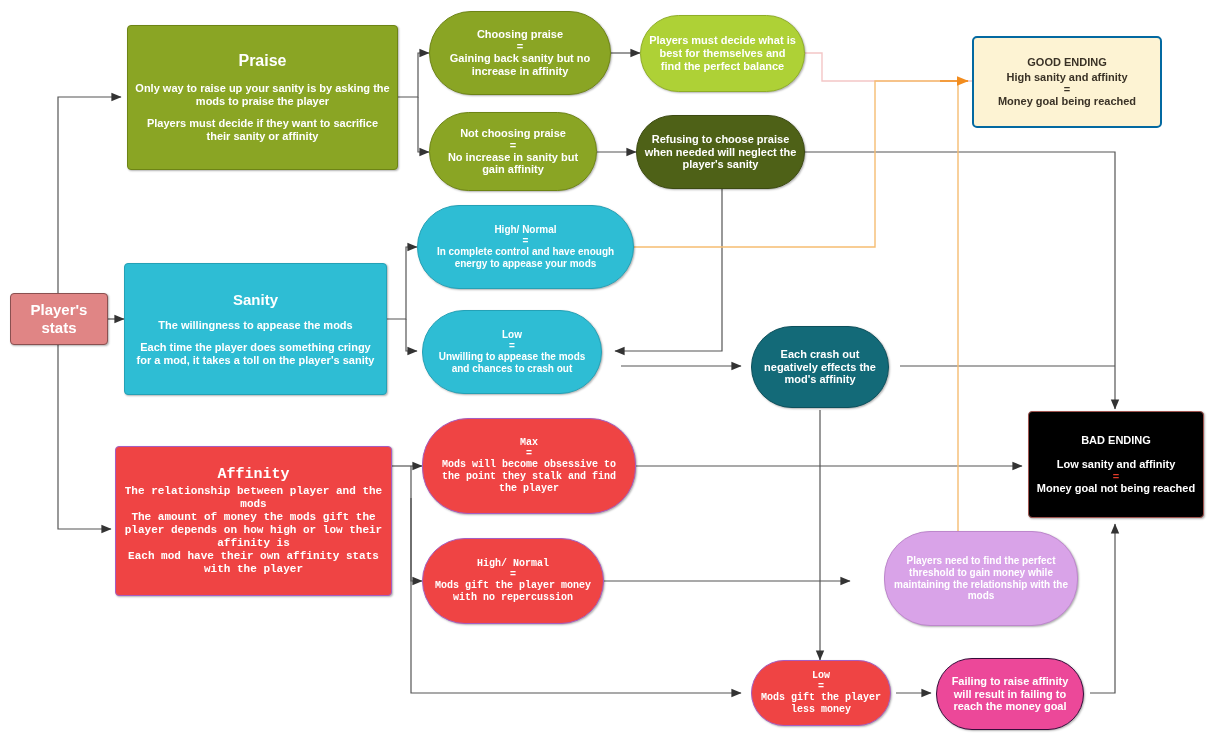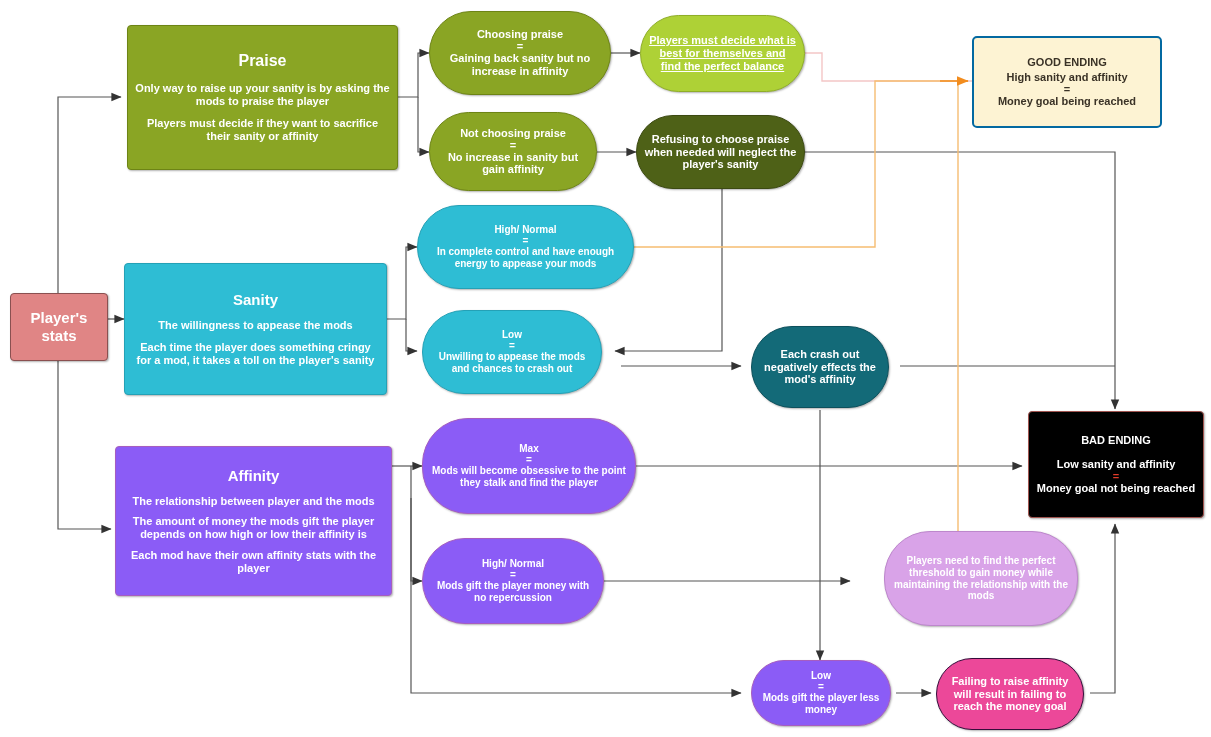--- a/index.html
+++ b/index.html
@@ -62,24 +62,24 @@
   .pill {
     border-radius: 46px;
     border: 1px solid #4d4d4d;
     box-shadow: 1px 1px 2px rgba(0,0,0,0.30);
   }
 
   
   .c-rose   { background: #e08585; border-color: #8a5050; }
   .c-olive  { background: #8aa524; border-color: #6d8415; }
   .c-dkoliv { background: #4e6117; border-color: #3c4a12; }
-  .c-ltgrn  { background: #aed136; border-color: #8fae27; text-decoration: underline; }
+  .c-ltgrn  { background: #aed136; border-color: #8fae27; }
   .c-teal   { background: #2ebdd4; border-color: #24a1b6; }
   .c-dkteal { background: #136a78; border-color: #0d505c; }
-  .c-orchid { background: #8b5cf6; border-color: #a65dc0; }
+  .c-orchid { background: #ef4444; border-color: #a65dc0; font-family: Liberation Mono, monospace; }
   .c-ltorch { background: #d9a3e8; border-color: #bd87cc; }
   .c-dkpurp { background: #ec4899; border-color: #360c3b; }
   .c-cream  {
     background: #fdf3d3;
     border: 2px solid #0369a1;
     color: #3a3226;
     border-radius: 5px;
     box-shadow: none;
   }
   .c-black  {
@@ -156,21 +156,21 @@
 
     <g fill="none" stroke="#f6bd72" stroke-width="1.4">
       <path d="M634,247 L875,247 L875,81 L968,81"></path>
       <path d="M958,545 L958,81 L968,81"></path>
     </g>
     <g fill="none" stroke="#f28c1e" stroke-width="1.4">
       <path d="M940,81 L968,81" marker-end="url(#ah-orange)"></path>
     </g>
   </svg>
 
-  <div class="node rect c-rose fs15" style="left:10px; top:293px; width:98px; height:68px;">
+  <div class="node rect c-rose fs15" style="left:10px; top:293px; width:98px; height:52px;">
     <span class="ln">Player's</span>
     <span class="ln">stats</span>
   </div>
 
   <div class="node rect c-olive" style="left:127px; top:25px; width:271px; height:145px;">
     <span class="ttl fs16">Praise</span>
     <span class="gap"></span>
     <span class="ln fs11">Only way to raise up your sanity is by asking the mods to praise the player</span>
     <span class="gap"></span>
     <span class="ln fs11">Players must decide if they want to sacrifice their sanity or affinity</span>

